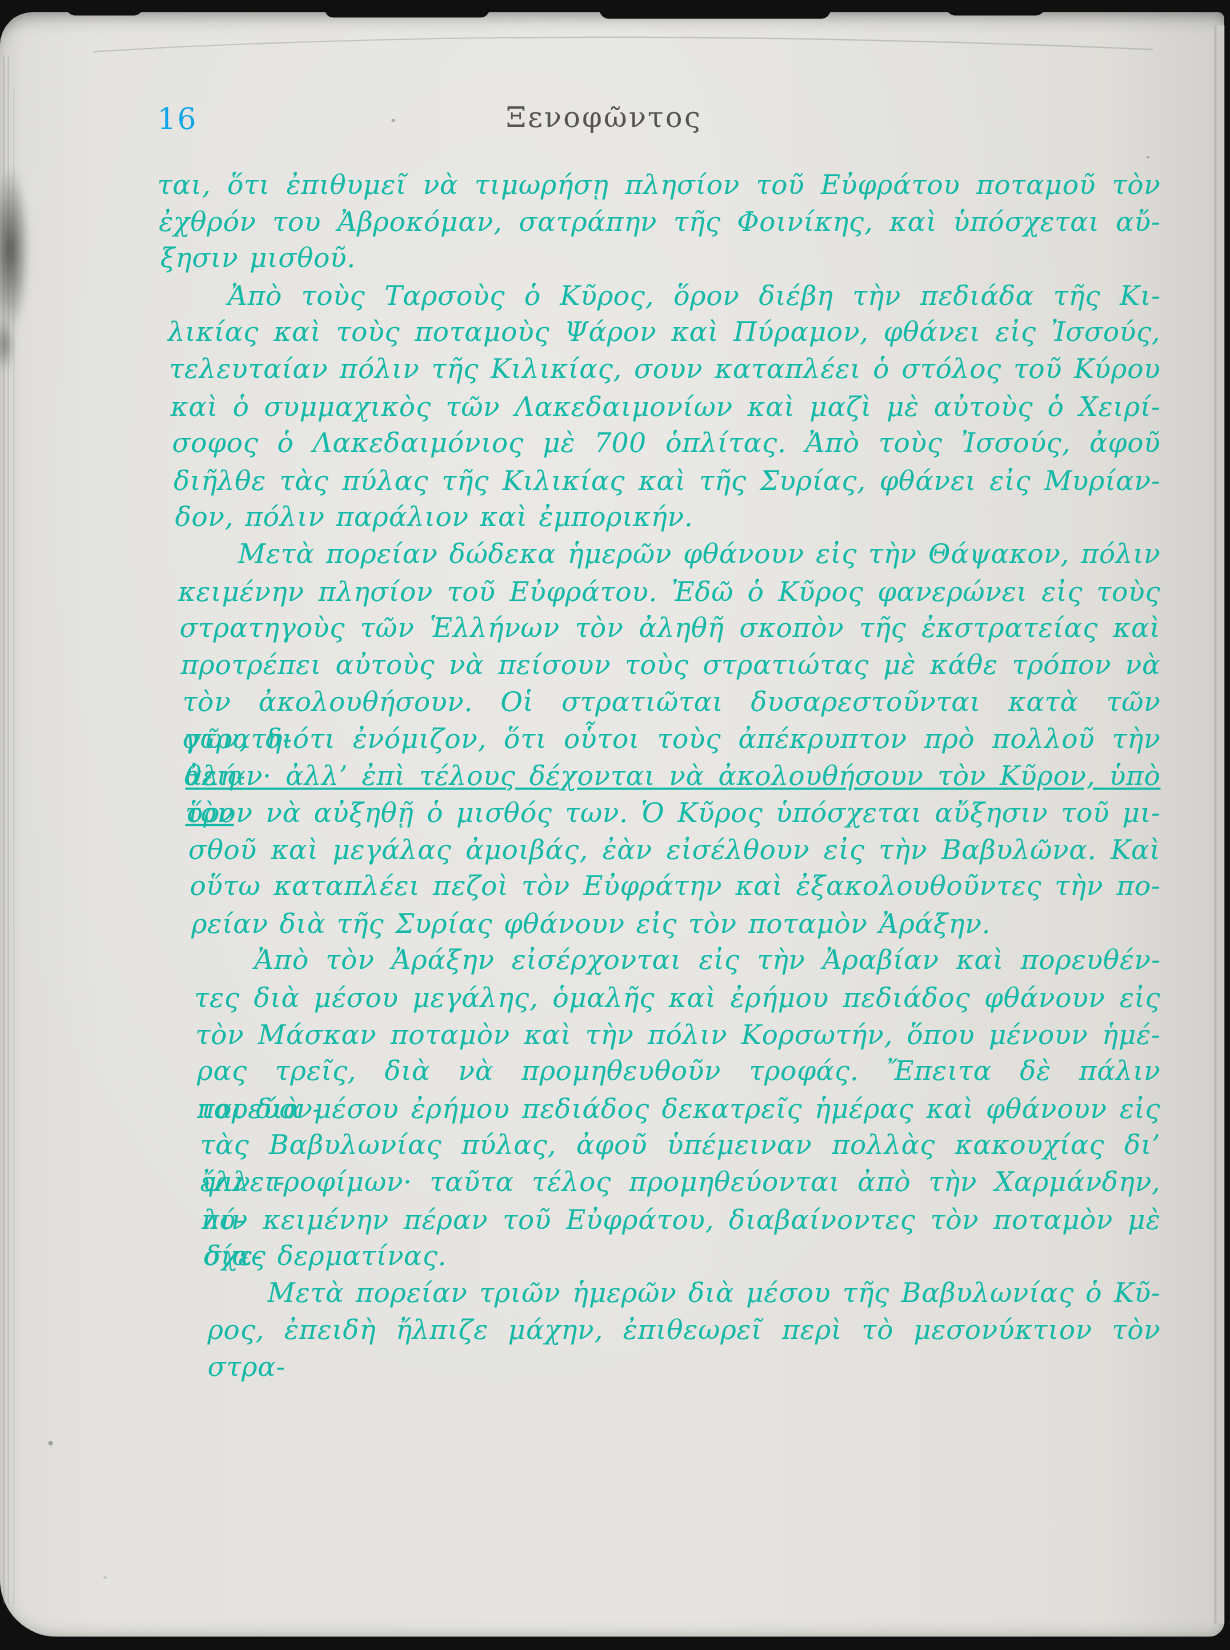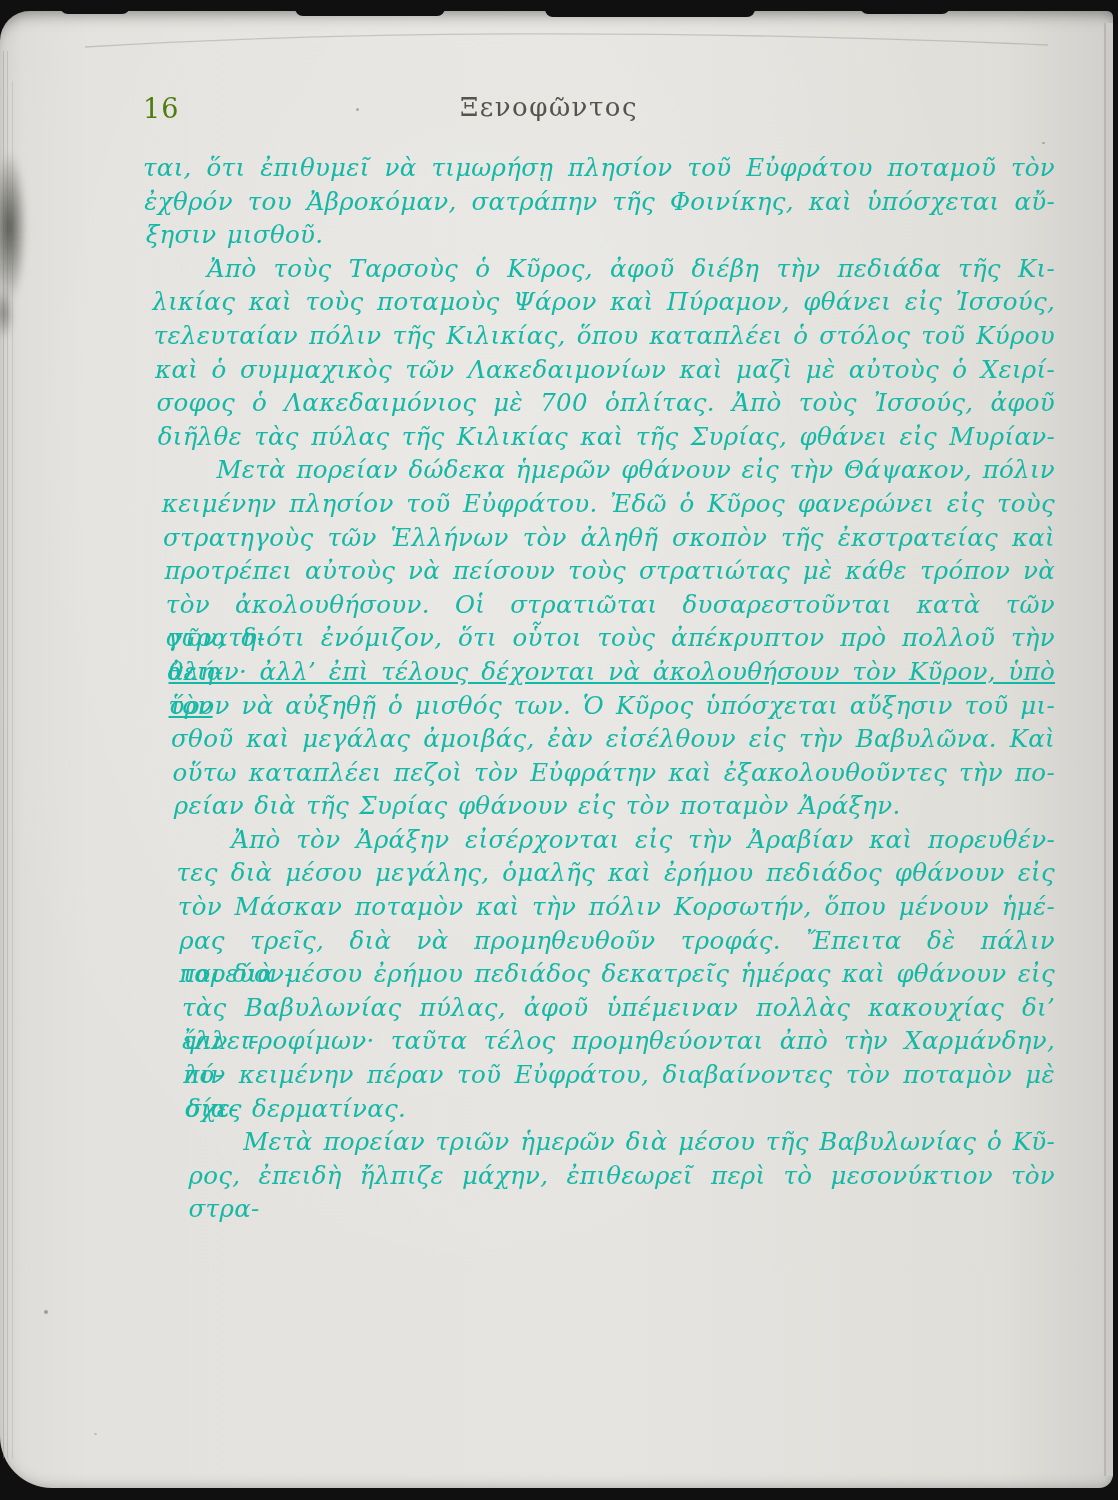--- a/index.html
+++ b/index.html
@@ -52,21 +52,21 @@
   }
   .speck { position: absolute; background: #83817c; border-radius: 50%; opacity: .6; }
   .sp1 { left: 356px;  top: 108px;  width: 3px; height: 3px; }
   .sp2 { left: 1042px; top: 142px;  width: 3px; height: 2px; }
   .sp3 { left: 44px;   top: 1310px; width: 4px; height: 4px; opacity: .7; }
   .sp4 { left: 94px;   top: 1433px; width: 3px; height: 2px; opacity: .4; }
   
   .pagenum {
     position: absolute; left: 143px; top: 95px;
     font: 27px/1 "DejaVu Serif", serif;
-    color: #4d7c0f; letter-spacing: 1px;
+    color: #0ea5e9; letter-spacing: 1px;
   }
   .running-header {
     position: absolute; left: 0; top: 93px; width: 1098px;
     text-align: center;
     font: 26px/1.1 "DejaVu Serif", serif;
     color: #55534d; letter-spacing: 1.5px;
   }
   .text-column {
     position: absolute; left: 143px; top: 151px; width: 912px;
     font: italic 24.5px/33.6px "DejaVu Serif", serif;
@@ -108,26 +108,27 @@
 <div class="pagenum">16</div>
 <div class="running-header">Ξενοφῶντος</div>
 
 <div class="text-column">
     <div>
       <div class="line jl" style="padding-left: 0px;">ται, ὅτι ἐπιθυμεῖ νὰ τιμωρήσῃ πλησίον τοῦ Εὐφράτου ποταμοῦ τὸν</div>
       <div class="line jl" style="padding-left: 1.3px;">ἐχθρόν του Ἀβροκόμαν, σατράπην τῆς Φοινίκης, καὶ ὑπόσχεται αὔ-</div>
       <div class="line" style="padding-left: 2.7px;">ξησιν μισθοῦ.</div>
     </div>
     <div>
-      <div class="line jl ind" style="padding-left: 8px;">Ἀπὸ τοὺς Ταρσοὺς ὁ Κῦρος, ἀφοῦ διέβη τὴν πεδιάδα τῆς Κι-</div>
+      <div class="line jl ind" style="padding-left: 8px;">Ἀπὸ τοὺς Ταρσοὺς ὁ Κῦρος, ὅρον διέβη τὴν πεδιάδα τῆς Κι-</div>
       <div class="line jl" style="padding-left: 9.4px;">λικίας καὶ τοὺς ποταμοὺς Ψάρον καὶ Πύραμον, φθάνει εἰς Ἰσσούς,</div>
-      <div class="line jl" style="padding-left: 10.7px;">τελευταίαν πόλιν τῆς Κιλικίας, ὅπου καταπλέει ὁ στόλος τοῦ Κύρου</div>
+      <div class="line jl" style="padding-left: 10.7px;">τελευταίαν πόλιν τῆς Κιλικίας, σουν καταπλέει ὁ στόλος τοῦ Κύρου</div>
       <div class="line jl" style="padding-left: 12.1px;">καὶ ὁ συμμαχικὸς τῶν Λακεδαιμονίων καὶ μαζὶ μὲ αὐτοὺς ὁ Χειρί-</div>
       <div class="line jl" style="padding-left: 13.4px;">σοφος ὁ Λακεδαιμόνιος μὲ 700 ὁπλίτας. Ἀπὸ τοὺς Ἰσσούς, ἀφοῦ</div>
       <div class="line jl" style="padding-left: 14.7px;">διῆλθε τὰς πύλας τῆς Κιλικίας καὶ τῆς Συρίας, φθάνει εἰς Μυρίαν-</div>
+      <div class="line" style="padding-left: 16.1px;">δον, πόλιν παράλιον καὶ ἐμπορικήν.</div>
     </div>
     <div>
       <div class="line jl ind" style="padding-left: 17.4px;">Μετὰ πορείαν δώδεκα ἡμερῶν φθάνουν εἰς τὴν Θάψακον, πόλιν</div>
       <div class="line jl" style="padding-left: 18.8px;">κειμένην πλησίον τοῦ Εὐφράτου. Ἐδῶ ὁ Κῦρος φανερώνει εἰς τοὺς</div>
       <div class="line jl" style="padding-left: 20.1px;">στρατηγοὺς τῶν Ἑλλήνων τὸν ἀληθῆ σκοπὸν τῆς ἐκστρατείας καὶ</div>
       <div class="line jl" style="padding-left: 21.4px;">προτρέπει αὐτοὺς νὰ πείσουν τοὺς στρατιώτας μὲ κάθε τρόπον νὰ</div>
       <div class="line jl" style="padding-left: 22.8px;">τὸν ἀκολουθήσουν. Οἱ στρατιῶται δυσαρεστοῦνται κατὰ τῶν στρατη-</div>
       <div class="line jl" style="padding-left: 24.1px;">γῶν, διότι ἐνόμιζον, ὅτι οὗτοι τοὺς ἀπέκρυπτον πρὸ πολλοῦ τὴν ἀλή-</div>
       <div class="line jl" style="padding-left: 25.5px; text-decoration: underline;">θειαν· ἀλλ’ ἐπὶ τέλους δέχονται νὰ ἀκολουθήσουν τὸν Κῦρον, ὑπὸ τὸν</div>
       <div class="line jl" style="padding-left: 26.8px;">ὅρον νὰ αὐξηθῇ ὁ μισθός των. Ὁ Κῦρος ὑπόσχεται αὔξησιν τοῦ μι-</div>

